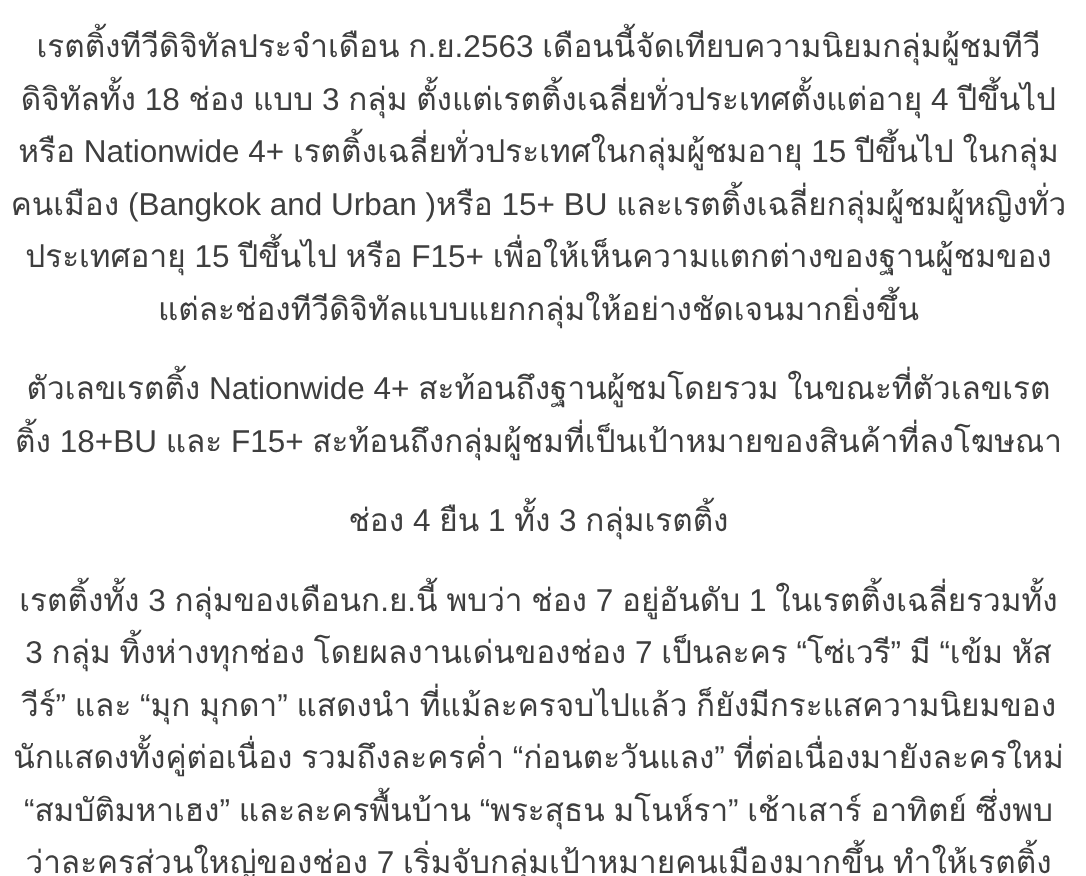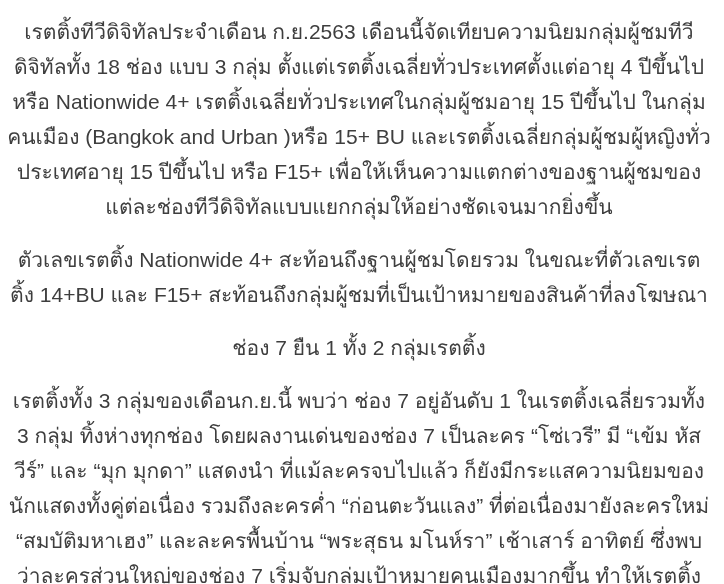--- a/index.html
+++ b/index.html
@@ -37,19 +37,19 @@
     font-weight: 400; 
   }
 </style>
 </head>
 <body>
 
 <div class="page" style="background: rgb(255, 255, 255);">
   <article class="article" style="color: rgb(62, 62, 62);">
     <p class="para">เรตติ้งทีวีดิจิทัลประจำเดือน ก.ย.2563 เดือนนี้จัดเทียบความนิยมกลุ่มผู้ชมทีวีดิจิทัลทั้ง 18 ช่อง แบบ 3 กลุ่ม ตั้งแต่เรตติ้งเฉลี่ยทั่วประเทศตั้งแต่อายุ 4 ปีขึ้นไป หรือ Nationwide 4+ เรตติ้งเฉลี่ยทั่วประเทศในกลุ่มผู้ชมอายุ 15 ปีขึ้นไป ในกลุ่มคนเมือง (Bangkok and Urban )หรือ 15+ BU และเรตติ้งเฉลี่ยกลุ่มผู้ชมผู้หญิงทั่วประเทศอายุ 15 ปีขึ้นไป หรือ F15+ เพื่อให้เห็นความแตกต่างของฐานผู้ชมของแต่ละช่องทีวีดิจิทัลแบบแยกกลุ่มให้อย่างชัดเจนมากยิ่งขึ้น</p>
 
-    <p class="para">ตัวเลขเรตติ้ง Nationwide 4+ สะท้อนถึงฐานผู้ชมโดยรวม ในขณะที่ตัวเลขเรตติ้ง 14+BU และ F15+ สะท้อนถึงกลุ่มผู้ชมที่เป็นเป้าหมายของสินค้าที่ลงโฆษณา</p>
+    <p class="para">ตัวเลขเรตติ้ง Nationwide 4+ สะท้อนถึงฐานผู้ชมโดยรวม ในขณะที่ตัวเลขเรตติ้ง 18+BU และ F15+ สะท้อนถึงกลุ่มผู้ชมที่เป็นเป้าหมายของสินค้าที่ลงโฆษณา</p>
 
-    <p class="subheading">ช่อง 7 ยืน 1 ทั้ง 2 กลุ่มเรตติ้ง</p>
+    <p class="subheading">ช่อง 4 ยืน 1 ทั้ง 3 กลุ่มเรตติ้ง</p>
 
     <p class="para">เรตติ้งทั้ง 3 กลุ่มของเดือนก.ย.นี้ พบว่า ช่อง 7 อยู่อันดับ 1 ในเรตติ้งเฉลี่ยรวมทั้ง 3 กลุ่ม ทิ้งห่างทุกช่อง โดยผลงานเด่นของช่อง 7 เป็นละคร “โซ่เวรี” มี “เข้ม หัสวีร์” และ “มุก มุกดา” แสดงนำ ที่แม้ละครจบไปแล้ว ก็ยังมีกระแสความนิยมของนักแสดงทั้งคู่ต่อเนื่อง รวมถึงละครค่ำ “ก่อนตะวันแลง” ที่ต่อเนื่องมายังละครใหม่ “สมบัติมหาเฮง” และละครพื้นบ้าน “พระสุธน มโนห์รา” เช้าเสาร์ อาทิตย์ ซึ่งพบว่าละครส่วนใหญ่ของช่อง 7 เริ่มจับกลุ่มเป้าหมายคนเมืองมากขึ้น ทำให้เรตติ้งเฉลี่ยในกลุ่ม 15+ BU สูงขึ้นต่อเนื่อง เมื่อเทียบกับเรตติ้งเฉลี่ยในรอบครึ่งปีแรกของปีนี้ พบว่า ในกลุ่ม 15+ BU ช่อง 7 ยังตามหลังช่อง 3</p>
   </article>
 </div>
 
 </body></html>

